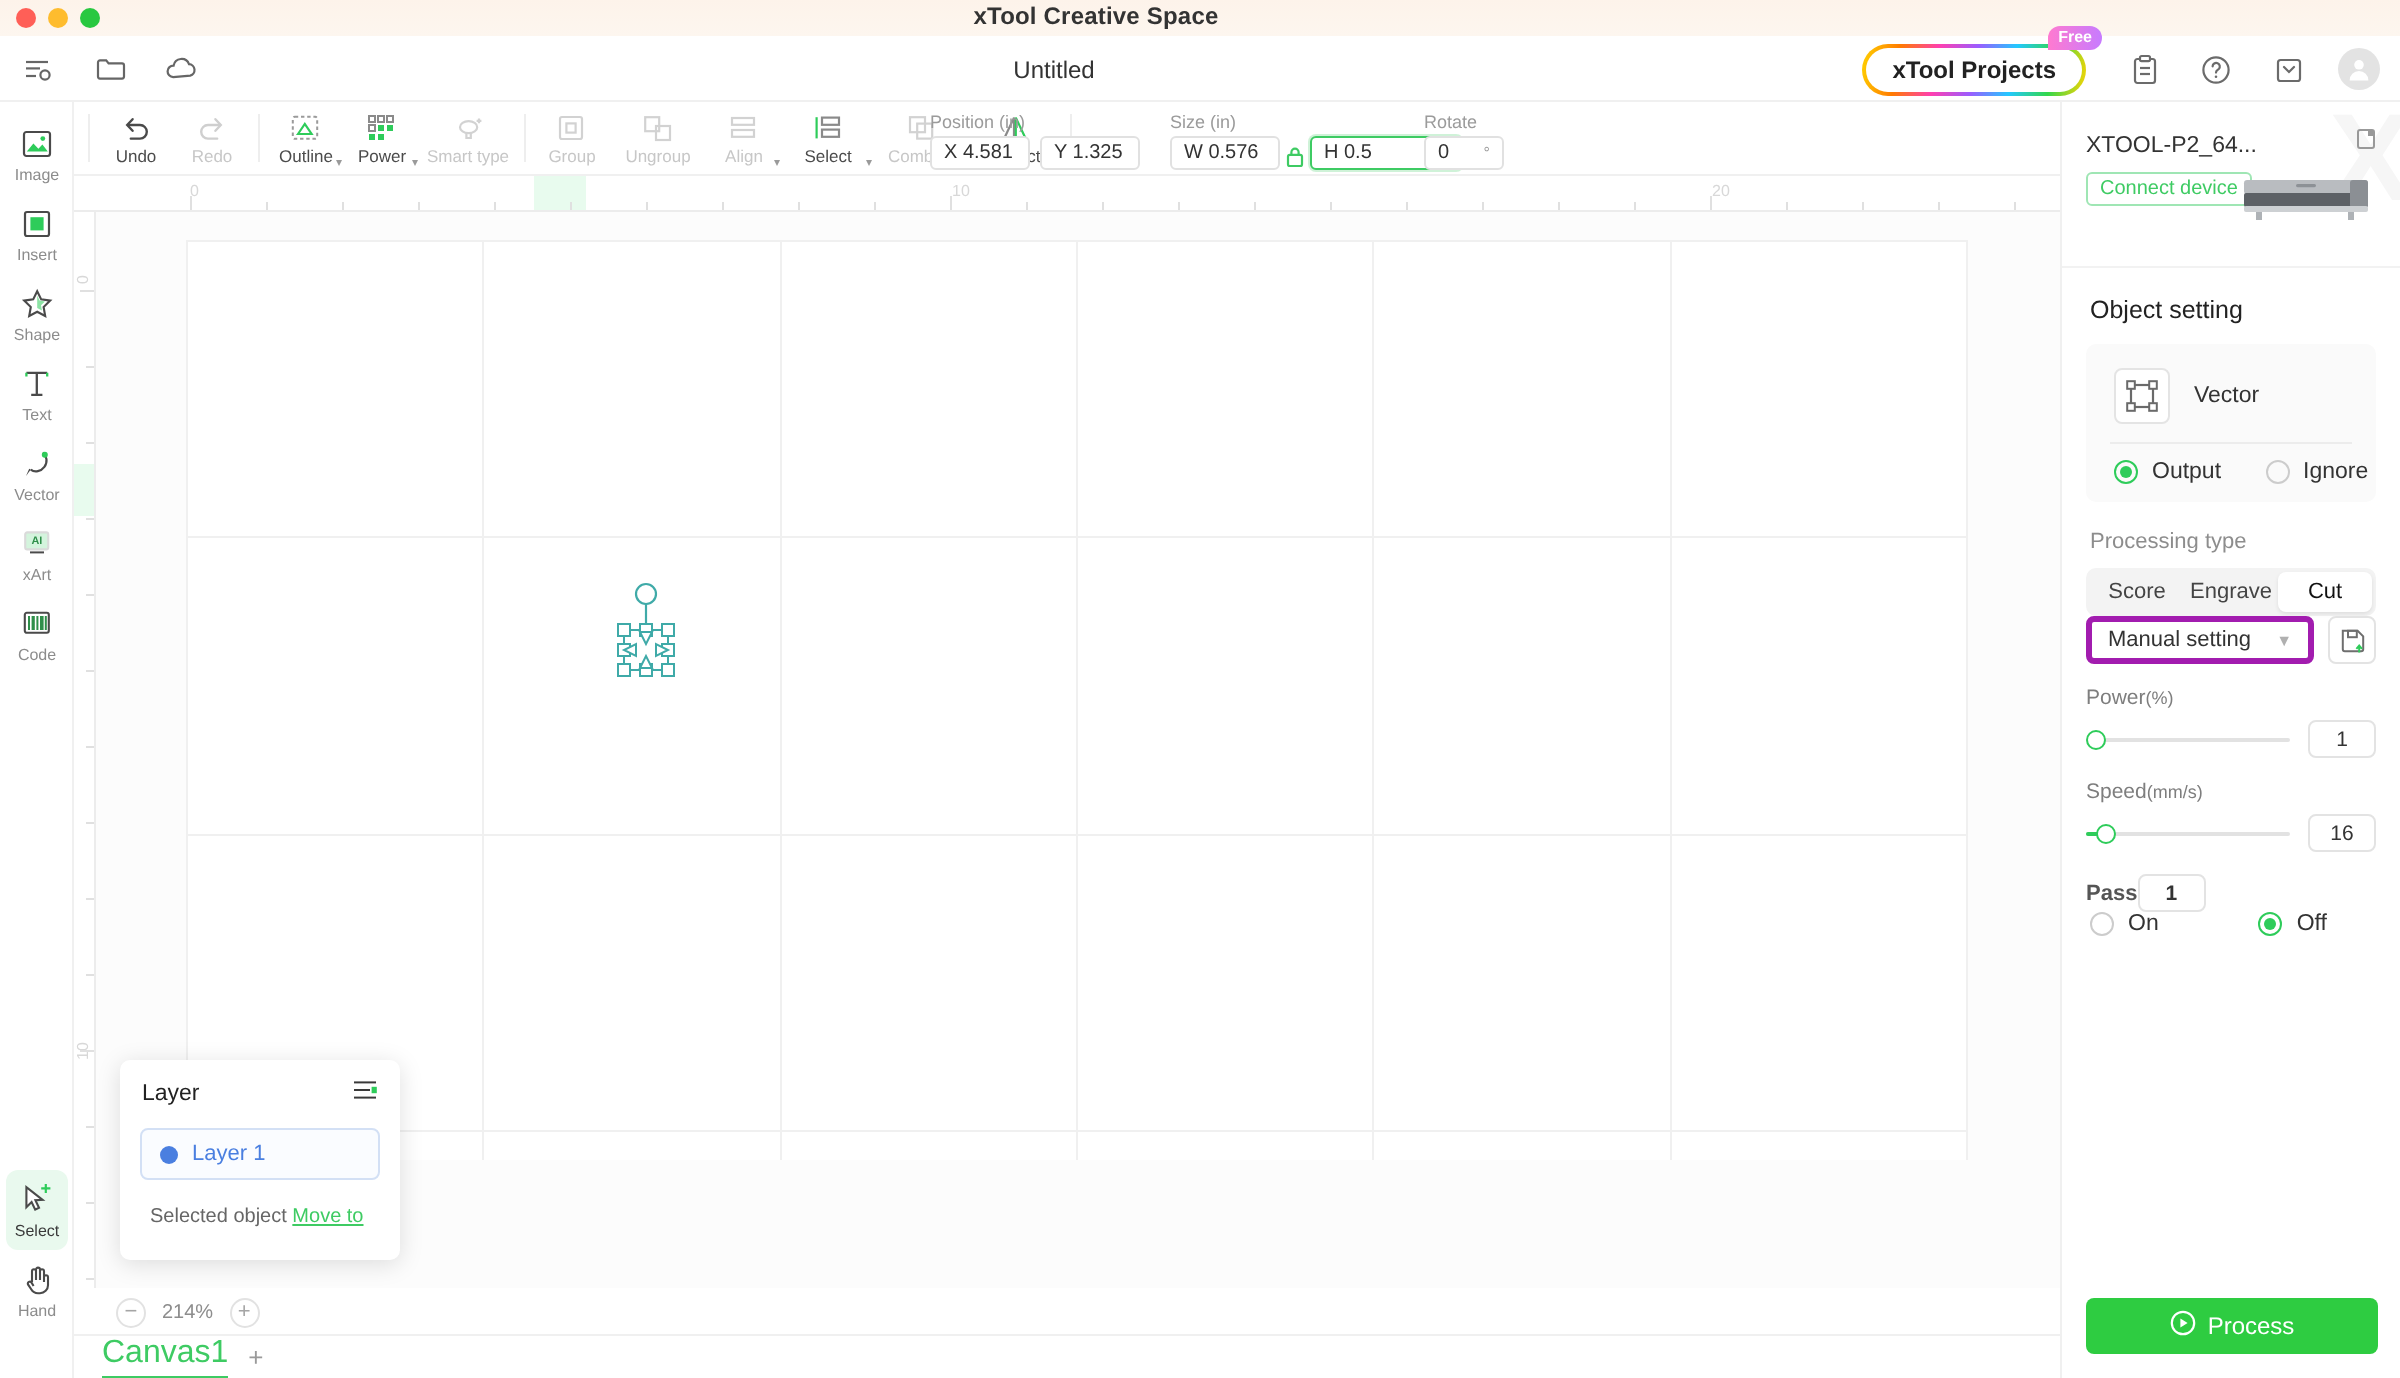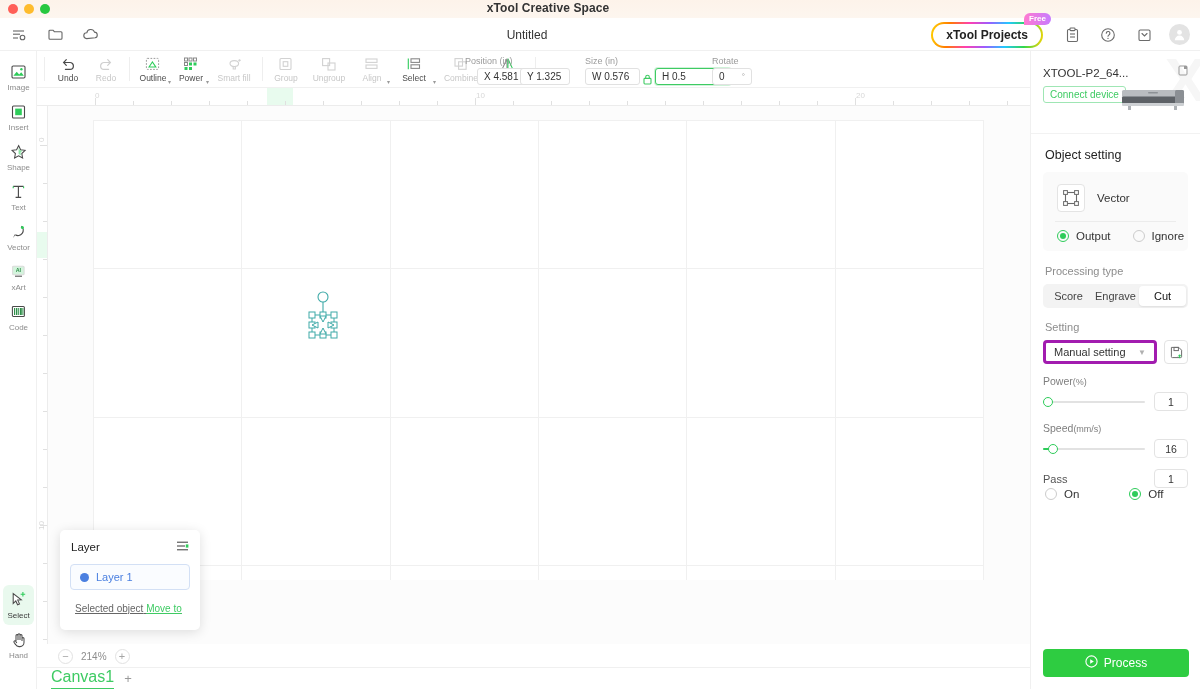--- a/index.html
+++ b/index.html
@@ -156,21 +156,21 @@
     box-shadow: 0 2px 12px rgba(0,0,0,.13); z-index: 40;
   }
   .lp-head { display: flex; align-items: center; justify-content: space-between; padding: 8px 11px 4px; }
   .lp-title { font-size: 11.5px; color: #222; }
   .lp-row {
     margin: 4px 10px; height: 26px; border: 1px solid #d3e0f5; border-radius: 4px;
     display: flex; align-items: center; gap: 7px; padding: 0 9px; background: #fafcff; cursor: pointer;
   }
   .lp-radio { width: 9px; height: 9px; border-radius: 50%; background: #4a7fe0; }
   .lp-row span { font-size: 11px; color: #4a7fe0; }
-  .lp-foot { font-size: 10px; color: #666; padding: 9px 16px 0 15px; text-decoration: underline; }
+  .lp-foot { font-size: 10px; color: #666; padding: 9px 16px 0 15px; }
   .lp-foot a { color: #3ecb63; text-decoration: underline; cursor: pointer; }
 
   
   .right {
     position: absolute; right: 0; top: 51px; width: 170px; height: 638px;
     background: #fff; border-left: 1px solid #f0f0f0;
   }
   .dev-card { position: relative; height: 83px; border-bottom: 1px solid #f2f2f2; overflow: hidden; }
   .dev-card .watermark {
     position: absolute; right: -6px; top: -2px; font-size: 62px; color: #f6f6f6;
@@ -227,21 +227,21 @@
   .track-fill { position: absolute; left: 0; height: 2px; background: #2ecc5a; border-radius: 2px; }
   .knob {
     position: absolute; width: 10px; height: 10px; border-radius: 50%;
     background: #fff; border: 1.7px solid #2ecc5a; cursor: pointer;
   }
   .numbox {
     width: 34px; height: 19px; border: 1px solid #e3e3e3; border-radius: 4px;
     font-size: 10.5px; color: #333; display: flex; align-items: center;
     justify-content: center; background: #fff;
   }
-  .prm-flat { display: flex; align-items: center; justify-content: space-between; margin: 11px 12px 0; }
+  .prm-flat { display: flex; align-items: center; margin: 11px 12px 0; font-weight: bold; }
   .prm-flat .pl { font-size: 11px; color: #555; }
 
   .process-btn {
     position: absolute; left: 12px; bottom: 12px; width: 146px; height: 28px;
     background: #2ecc41; border-radius: 4px; color: #fff; font-size: 12px;
     display: flex; align-items: center; justify-content: center; gap: 6px; cursor: pointer;
   }
 </style>
 </head>
 <body>
@@ -378,21 +378,21 @@
       <span class="caret">▾</span>
     </div>
     <div class="tb-item dim" style="width:48px">
       <span class="ic">
         <svg width="17" height="15" viewBox="0 0 17 15" fill="none" stroke="#d2d2d2" stroke-width="1.1">
           <path d="M4 6.6a4.3 3 0 018.6 0 4.3 3 0 01-8.6 0z"></path>
             <path d="M7.2 9.4v2.6h2.2V9.4"></path>
           <path d="M13.5 2.2v2.4M12.3 3.4h2.4"></path>
         </svg>
       </span>
-      <span class="lb">Smart fill</span>
+      <span class="lb">Smart type</span>
     </div>
     <div class="tb-sep"></div>
 
     <div class="tb-item dim">
       <span class="ic">
         <svg width="16" height="14" viewBox="0 0 16 14" fill="none" stroke="#d2d2d2" stroke-width="1.1">
           <rect x="2" y="1.5" width="11" height="11" rx="1"></rect>
             <rect x="5.2" y="4.7" width="4.6" height="4.6"></rect>
         </svg>
       </span>
@@ -447,21 +447,21 @@
       </span>
       <span class="lb">Reflect</span>
       <span class="caret">▾</span>
     </div>
 
     <div class="tb-sep" style="margin-left:6px"></div>
   </div>
 
   <div class="fldgrp" style="left:465px;width:105px">
     <div class="cap">Position (in)</div>
-    <div class="fld" style="left:12px;width:50px">X 4.581</div>
+    <div class="fld" style="left:0;width:50px">X 4.581</div>
     <div class="fld" style="left:55px;width:50px">Y 1.325</div>
   </div>
   <div class="fldgrp" style="left:585px;width:115px">
     <div class="cap">Size (in)</div>
     <div class="fld" style="left:0;width:55px">W 0.576</div>
     <span class="lockicon" style="left:58px">
       <svg width="9" height="11" viewBox="0 0 9 11" fill="none" stroke="#3ecb63" stroke-width="1.1">
         <rect x="1" y="4.4" width="7" height="5.6" rx=".9"></rect>
           <path d="M2.7 4.4V3.1a1.8 1.8 0 013.6 0v1.3"></path>
       </svg>
@@ -762,21 +762,20 @@
       </div>
     </div>
 
     <div class="sub-label">Processing type</div>
     <div class="seg">
       <div>Score</div>
       <div>Engrave</div>
       <div class="on">Cut</div>
     </div>
 
-    <div class="sub-label" style="padding-top:13px">Setting</div>
     <div class="sel-row">
       <div class="select-box">
         <span>Manual setting</span>
         <span class="cv">▼</span>
       </div>
       <div class="save-btn">
         <svg width="13" height="13" viewBox="0 0 13 13" fill="none" stroke="#6e6e6e" stroke-width="1">
           <path d="M1.4 1.4h7.4l2.8 2.8v6.4a1 1 0 01-1 1H2.4a1 1 0 01-1-1z"></path>
           <rect x="4" y="1.4" width="4.4" height="3.2"></rect>
           <path d="M9.6 8.8v3.4M8.2 10.4l1.4-1.6 1.4 1.6" stroke="#2ecc5a"></path>

